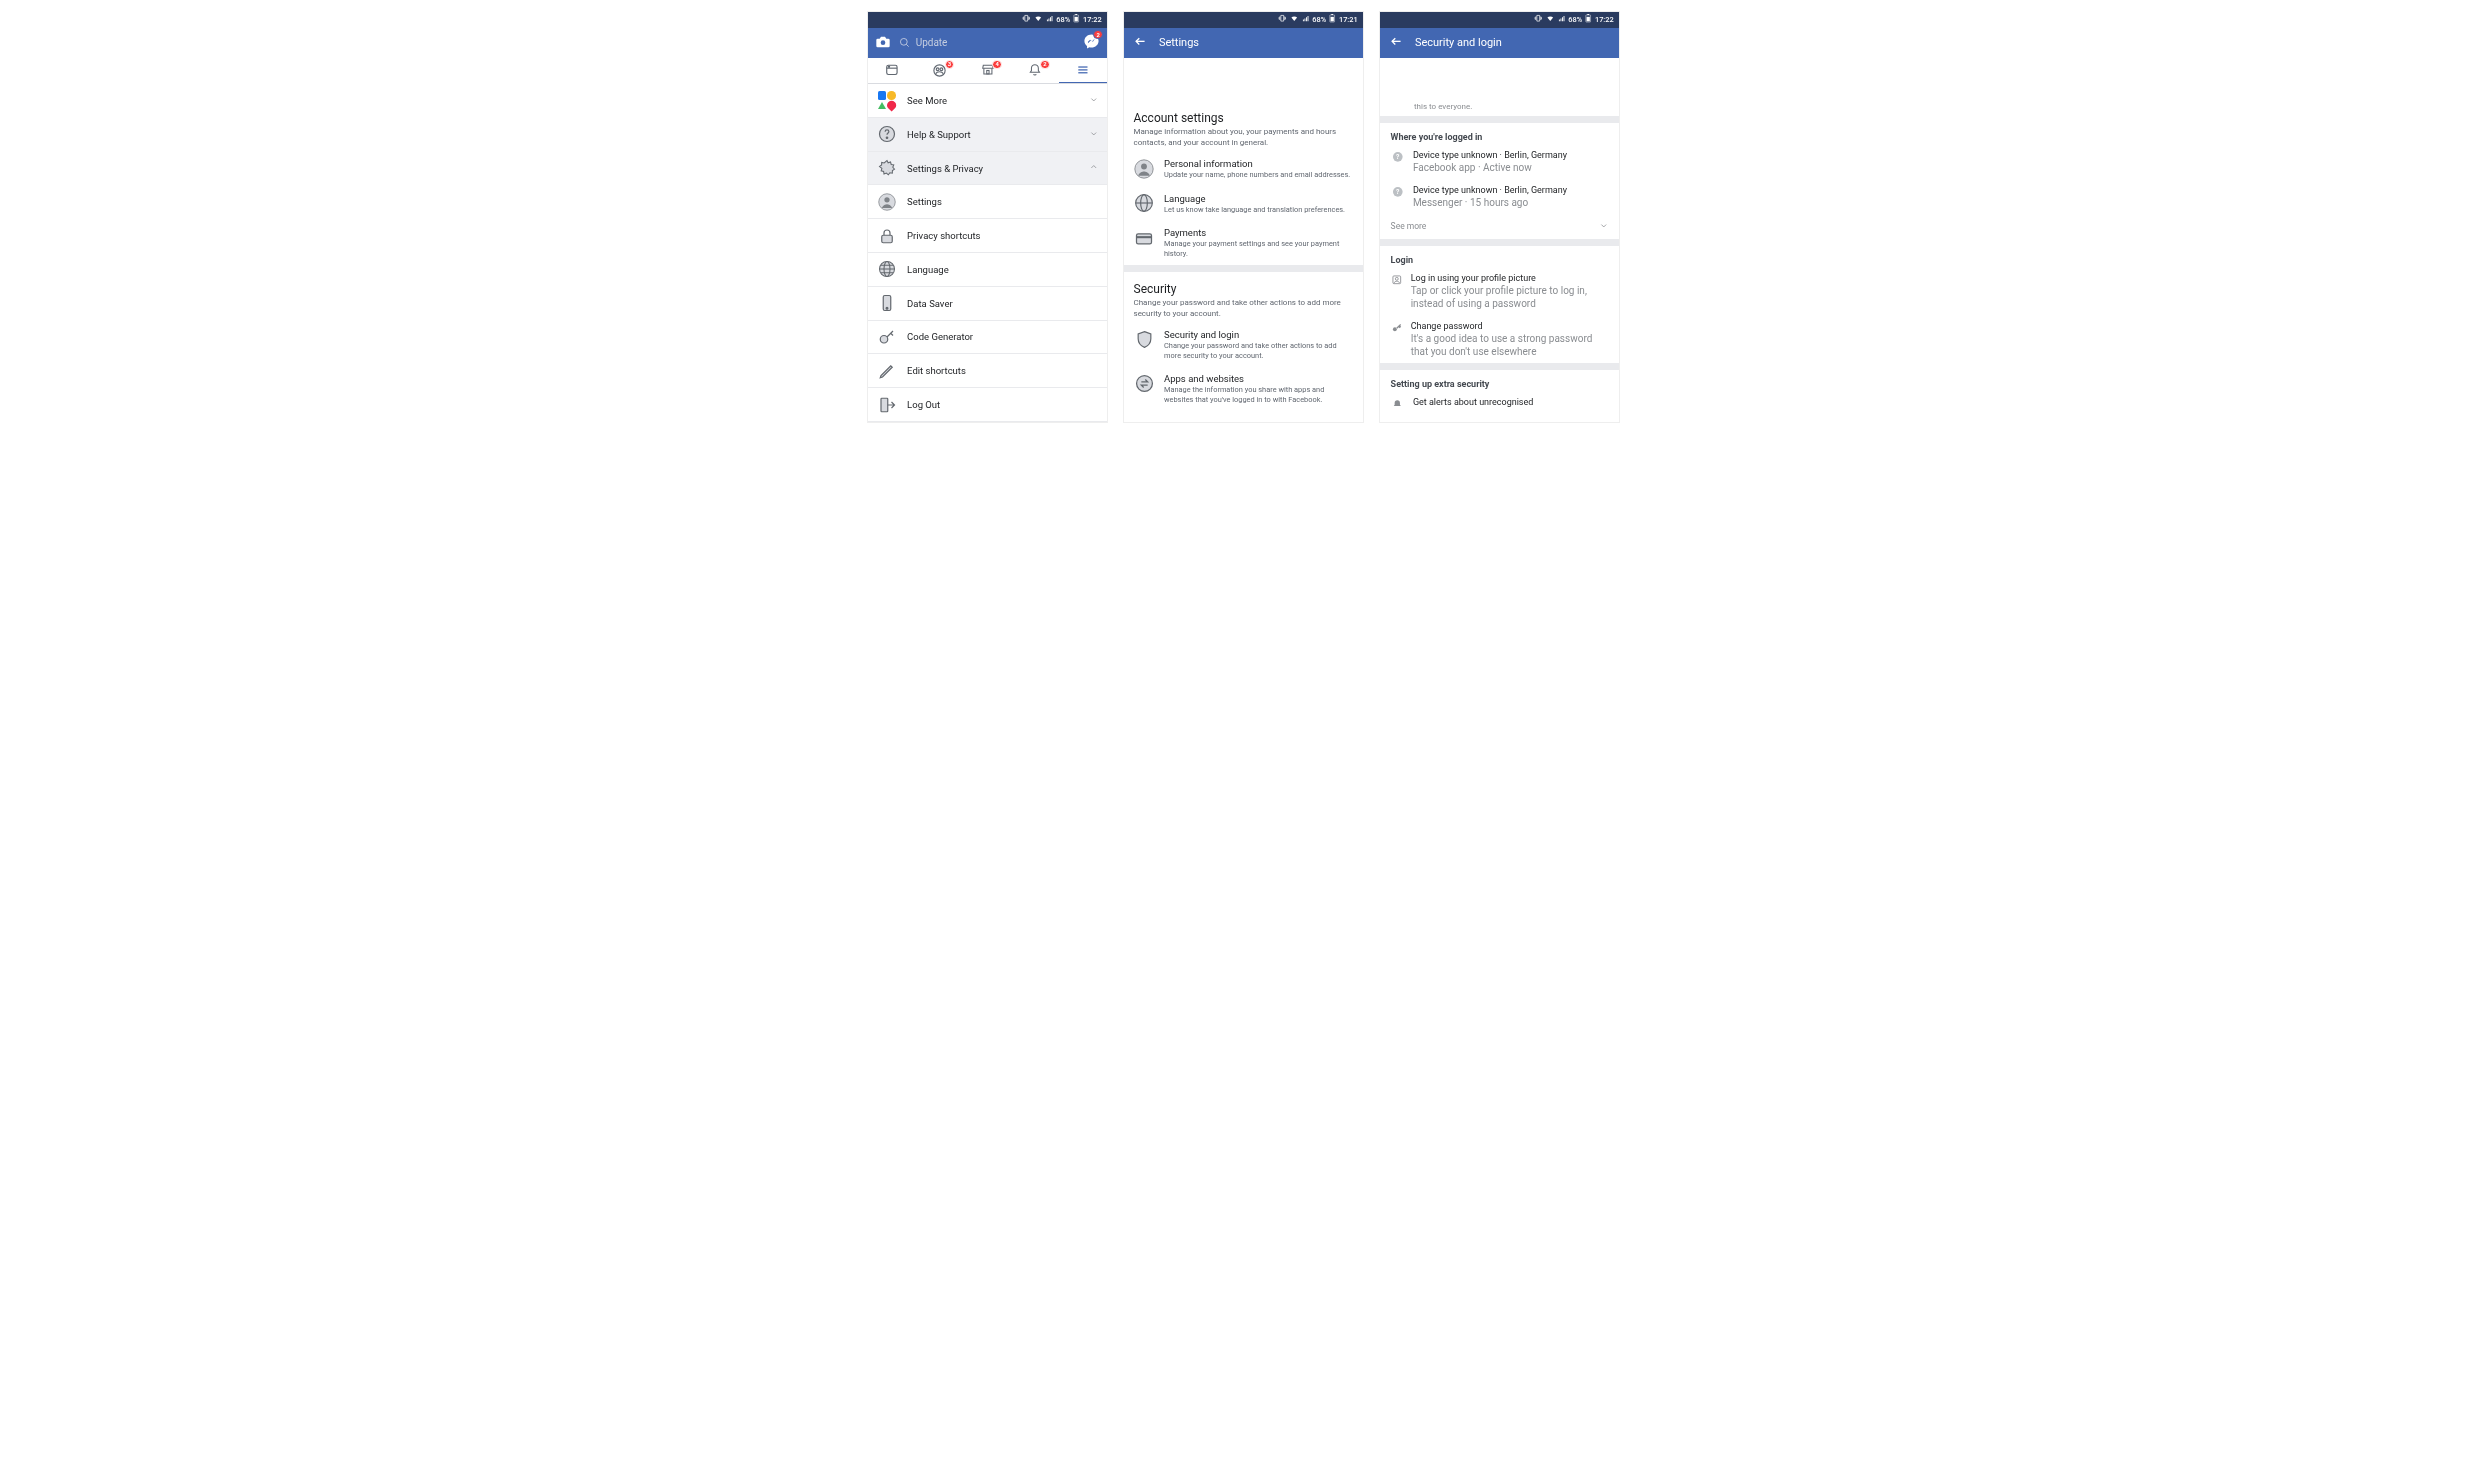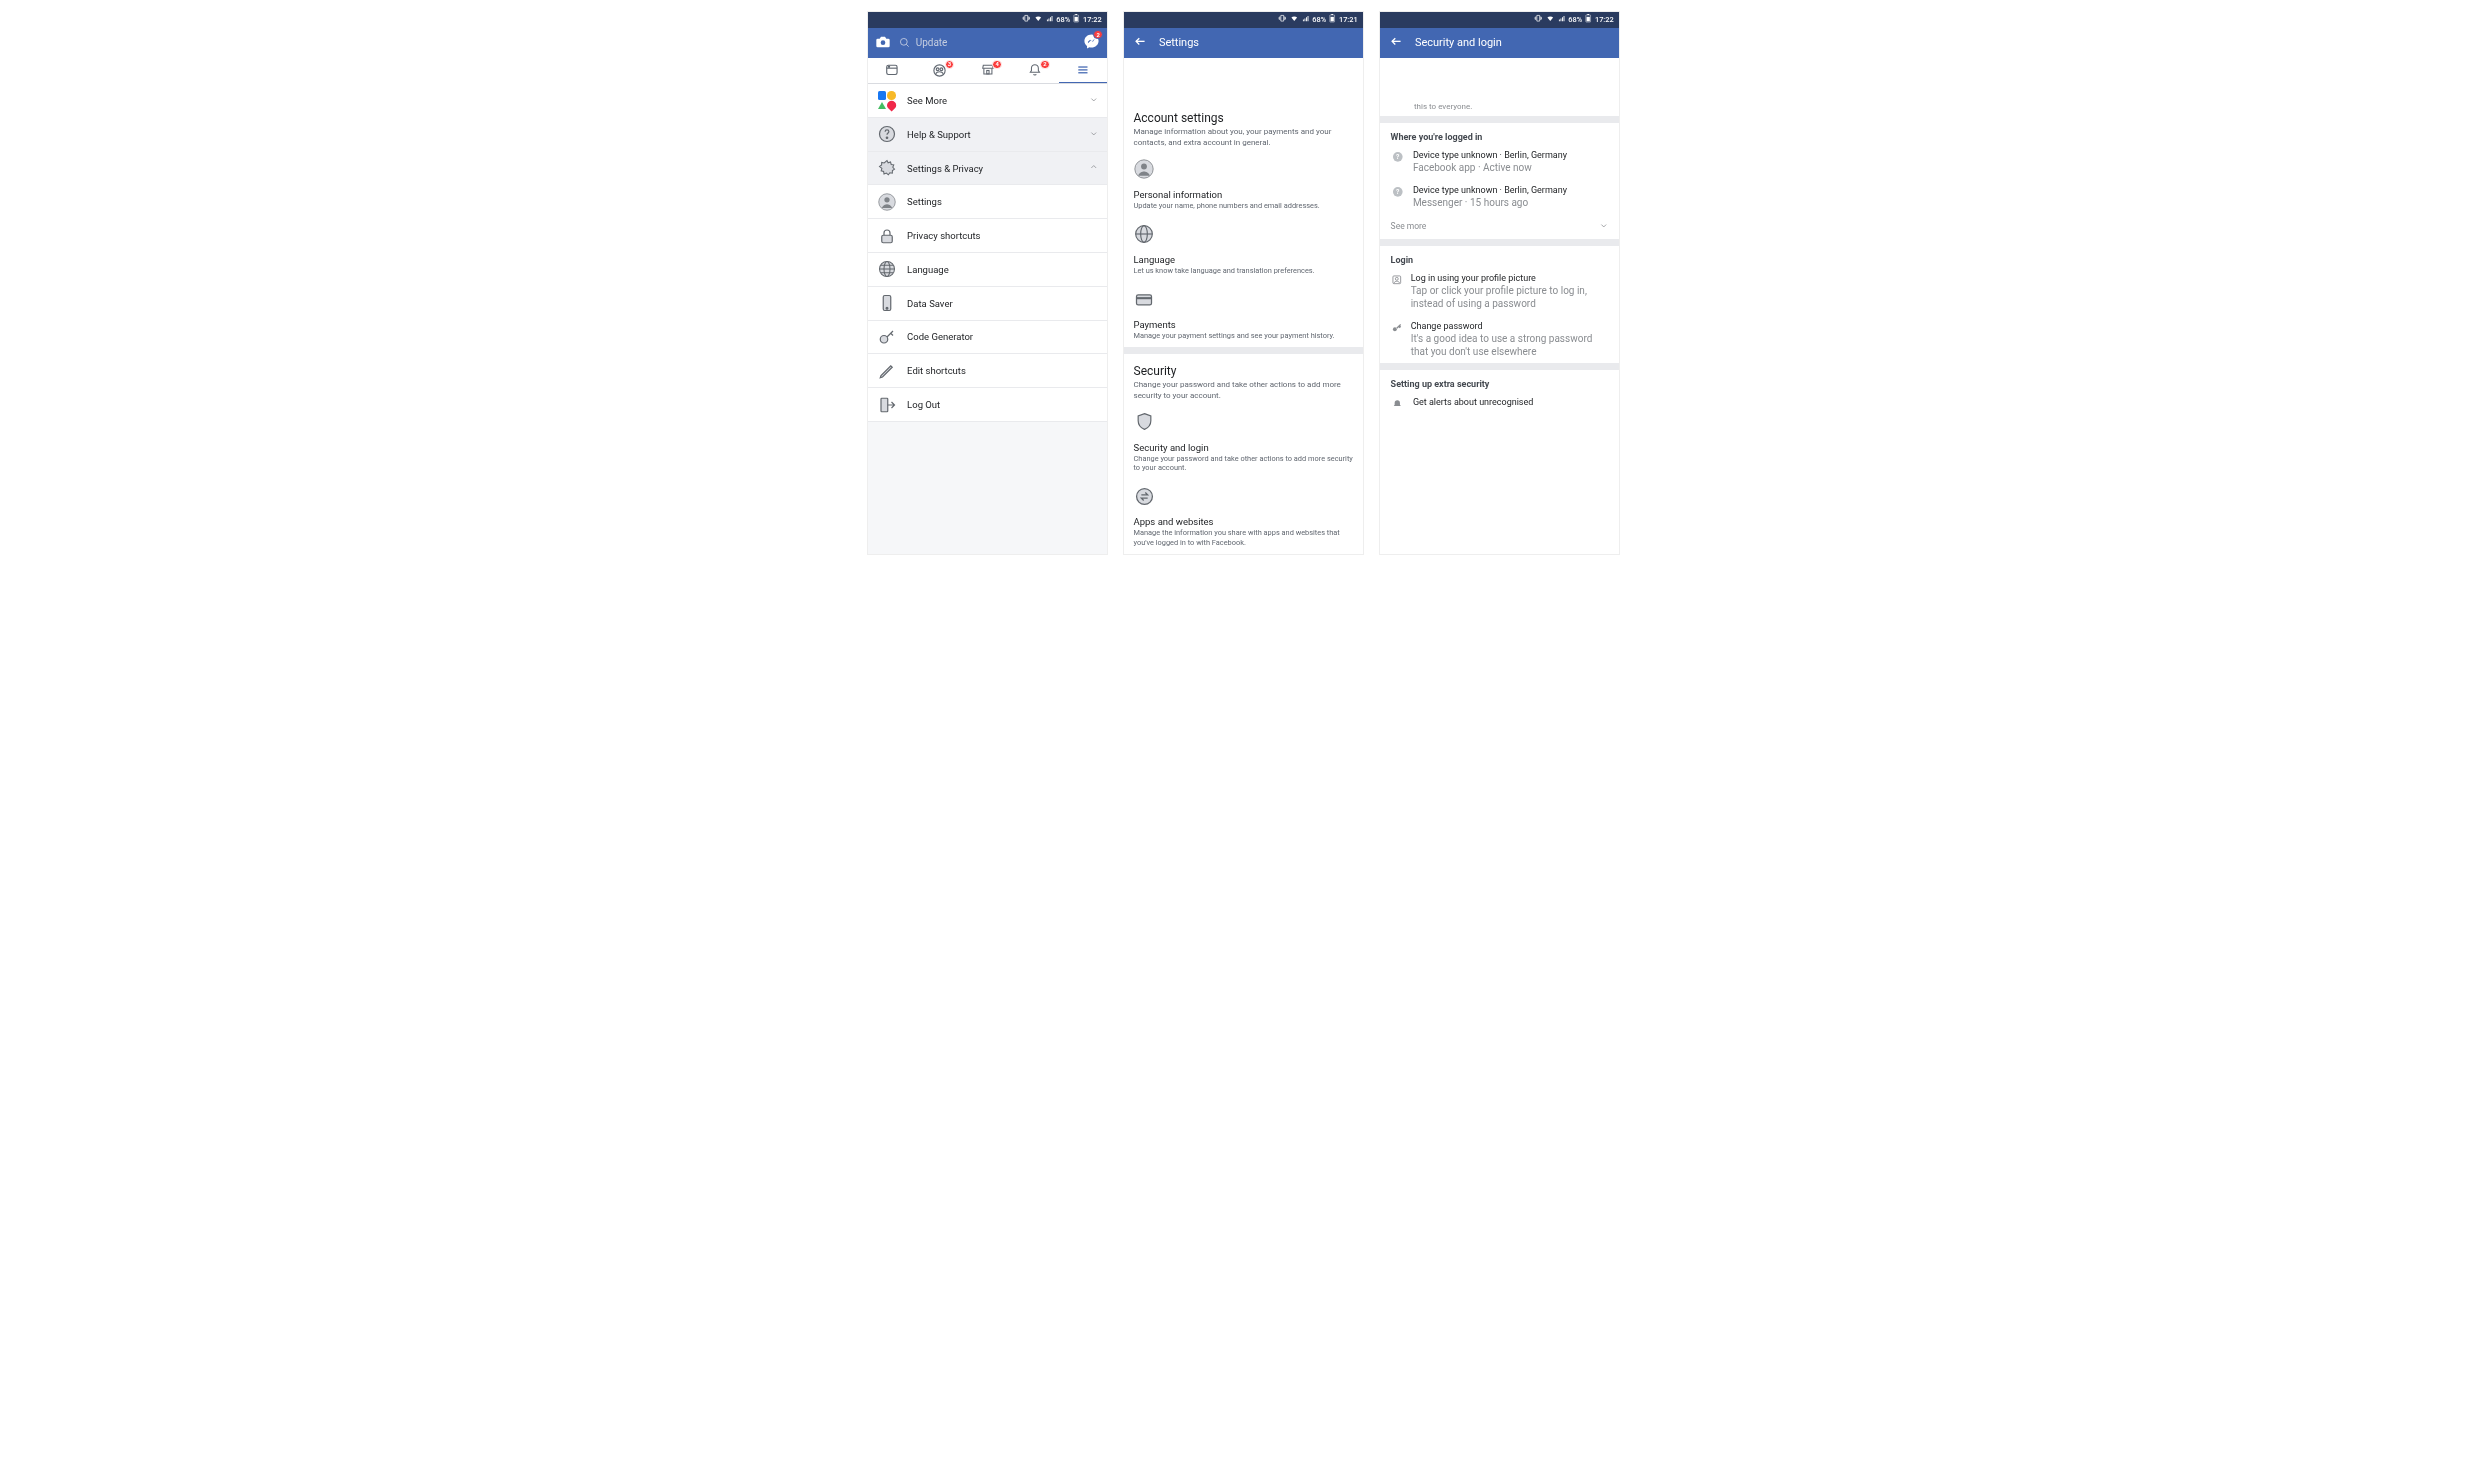--- a/index.html
+++ b/index.html
@@ -117,21 +117,20 @@
   }
   .sbody { background:#fff; flex:1; overflow:hidden;margin-top:44px; }
   .sblock { padding: 9.5px 9.5px 3.2px 9.5px; }
   .sblock h2 { font-size: 12px; font-weight: 400; color: #1c1e21; margin-bottom: 2.1px; }
   .sblock p.desc { font-size: 8px; color: #616770; line-height: 1.35; }
   .sitem {
     display: flex;
     padding: 6.4px 9.5px;
     gap: 9.5px;
     align-items: flex-start;
-    flex-direction: column;
   }
   .sitem .sicon { width: 21px; height: 21px; flex-shrink:0; display:flex; align-items:center; justify-content:center; }
   .sitem .stext .t { font-size: 9.5px; color:#1c1e21; }
   .sitem .stext .d { font-size: 7.4px; color:#616770; line-height:1.3; margin-top:1.1px; }
   .thick-sep { height: 7.4px; background: #e9eaed; }
 
   
   .slgroup-title { font-size: 9px; font-weight: 700; color:#444950; padding: 8.5px 10.6px 3.2px 10.6px; }
   .slitem {
     display:flex; gap:8.5px; padding: 5.3px 10.6px;
@@ -360,21 +359,21 @@
   <div class="settings-header">
     <span><svg width="12.7" height="12.7" viewBox="0 0 24 24" fill="none" stroke="#fff" stroke-width="2.5">
           <line x1="20" y1="12" x2="4" y2="12"></line>
           <polyline points="10 6 4 12 10 18"></polyline>
         </svg></span>
     <span>Settings</span>
   </div>
   <div class="sbody">
     <div class="sblock">
       <h2>Account settings</h2>
-      <p class="desc">Manage information about you, your payments and your contacts, and extra account in general.</p>
+      <p class="desc">Manage information about you, your payments and hours contacts, and your account in general.</p>
     </div>
     <div class="sitem">
       <span class="sicon">
           <svg viewBox="0 0 24 24" width="20" height="20">
             <circle cx="12" cy="12" r="11" fill="#d8dadf" stroke="#7f8388"></circle>
             <circle cx="12" cy="9" r="3.5" fill="#7f8388"></circle>
             <path d="M5 20c1.5-4 5-5 7-5s5.5 1 7 5" fill="#7f8388"></path>
           </svg>
         </span>
       <div class="stext">

